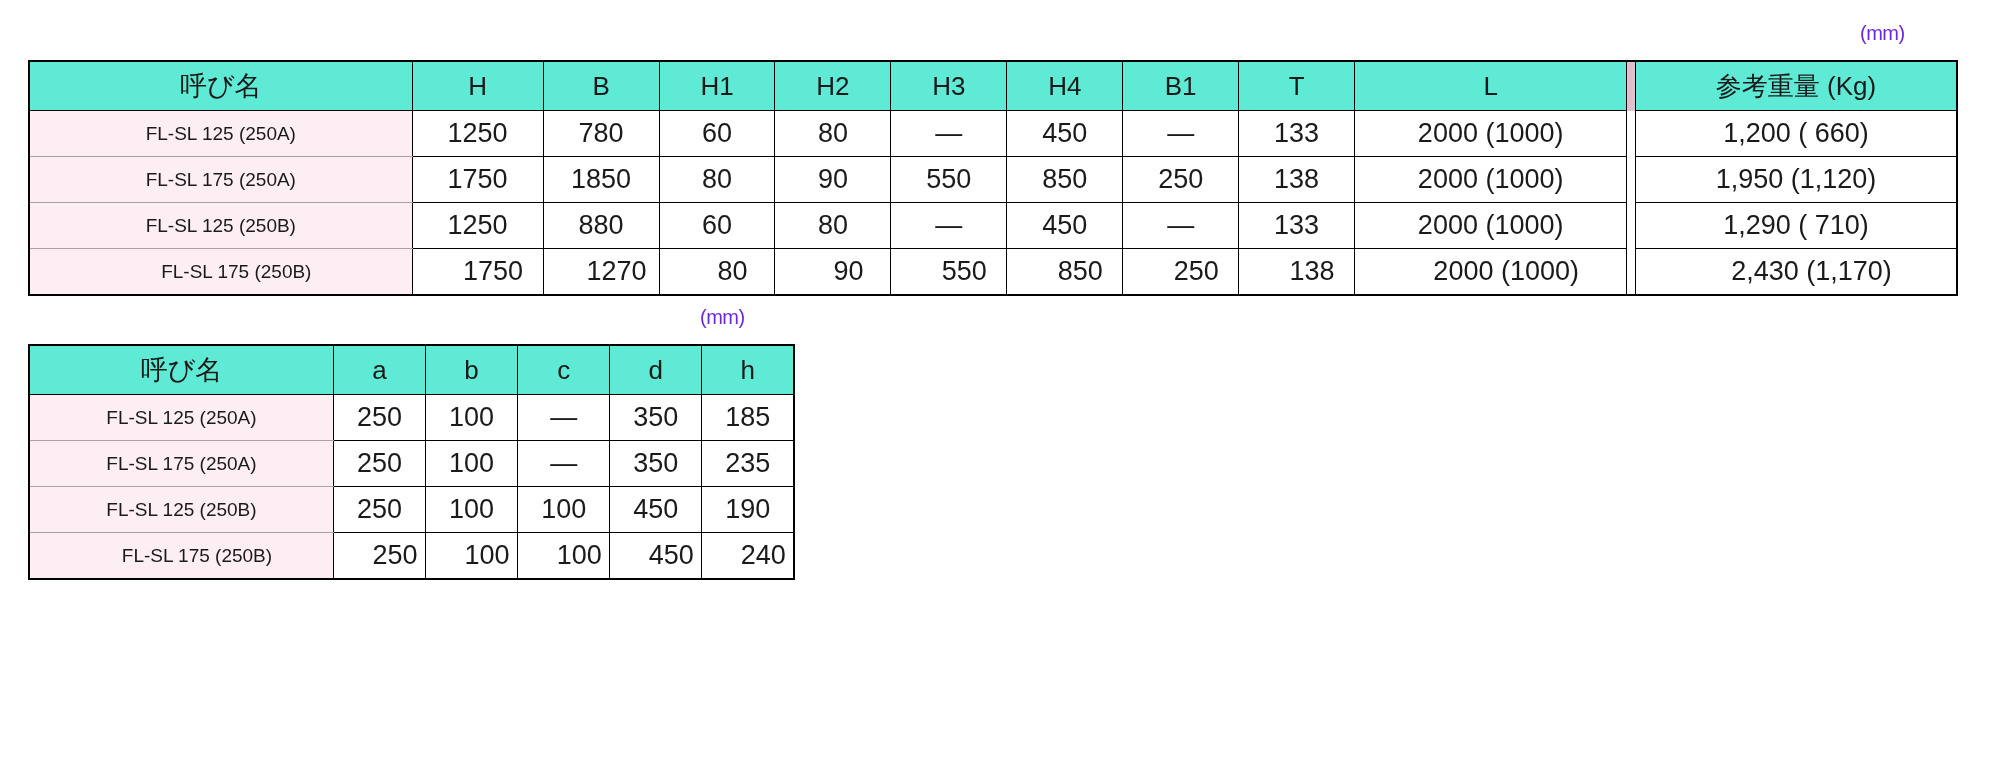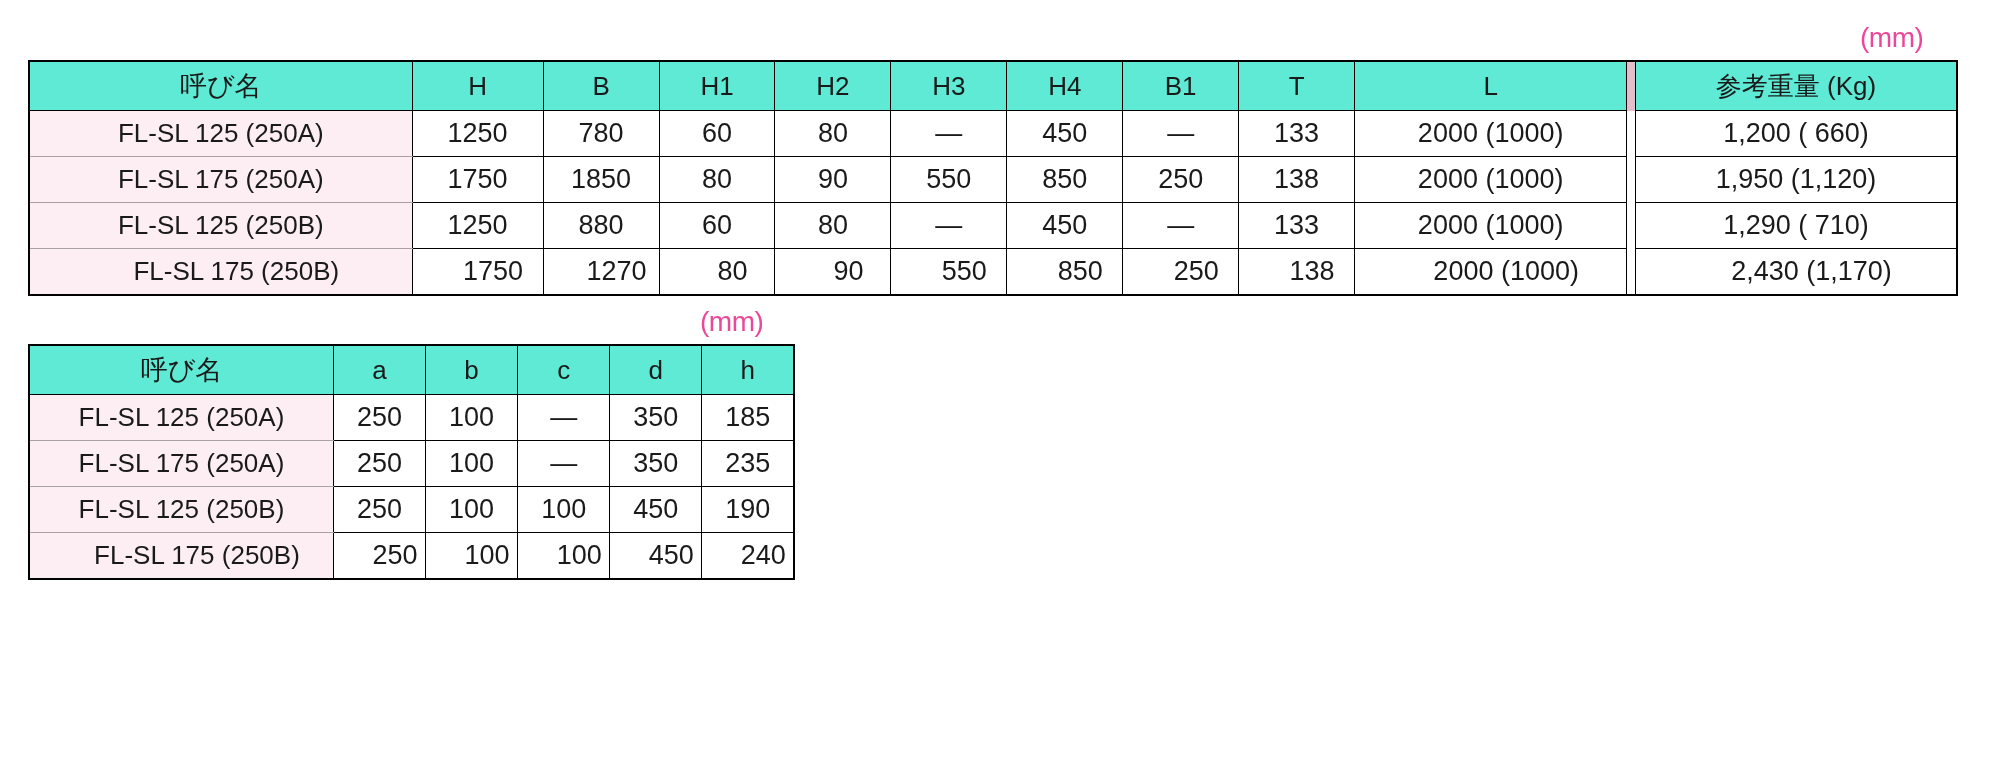--- a/index.html
+++ b/index.html
@@ -9,23 +9,23 @@
     font-family:"Liberation Sans","DejaVu Sans",sans-serif;
     color:#1a1a1a;
     overflow:hidden;
     position:relative;
   }
   .sheet{position:absolute;left:0;top:0;width:1997px;height:759px;}
 
   
   .mm-label{
     position:absolute;
-    font-size:28px;
+    font-size:20px;
     letter-spacing:-0.5px;
-    color:#ec4899;
+    color:#6d28d9;
     white-space:nowrap;
   }
   #mm-1{ left:1860px; top:22px; }
   #mm-2{ left:700px;  top:306px; }
 
   
   .tbl{
     position:absolute;
     border-collapse:collapse;
     table-layout:fixed;
@@ -54,21 +54,21 @@
   .tbl tbody td{
     height:45px;
     font-size:27px;
     background:#ffffff;
     border-top:1px solid #000;
     border-bottom:1px solid #000;
   }
   
   .tbl tbody td.cell-name{
     background:#fceef2;
-    font-size:26px;
+    font-size:19px;
     border-top:1px solid #a9a1a4;
     border-bottom:1px solid #a9a1a4;
     letter-spacing:0px;
   }
   
   .tbl{
     border:2px solid #000;
   }
   .tbl thead th:first-child{border-left:none;}
   .tbl thead th:last-child{border-right:none;}

